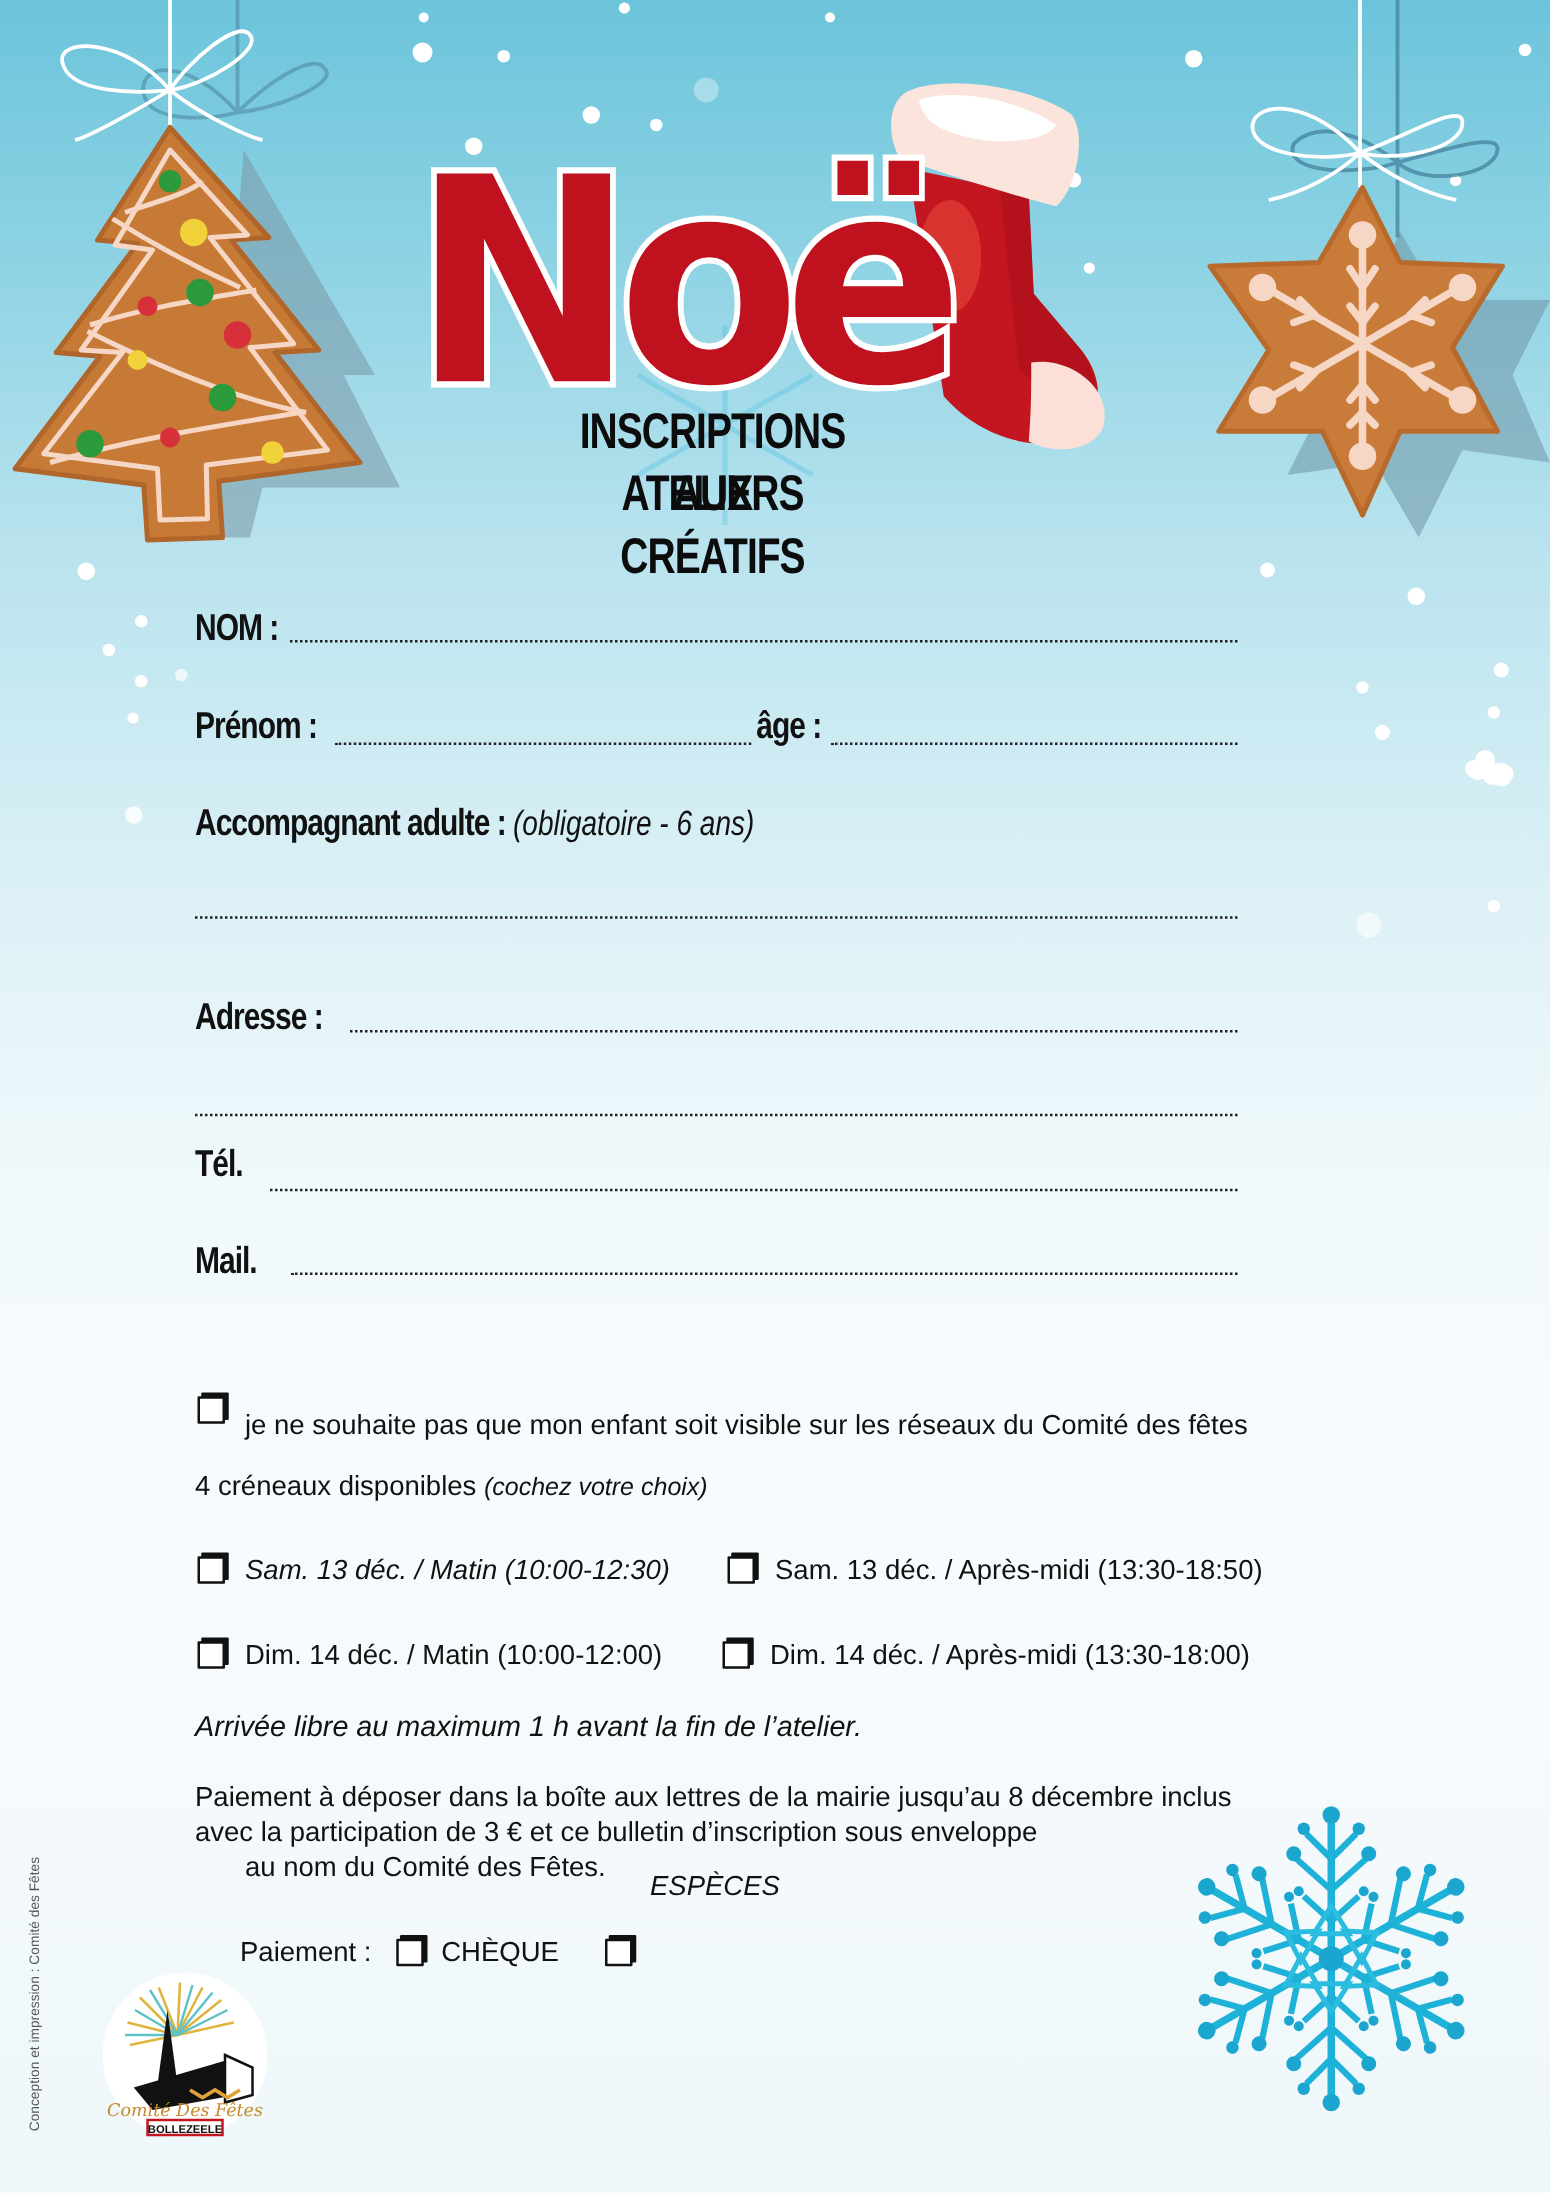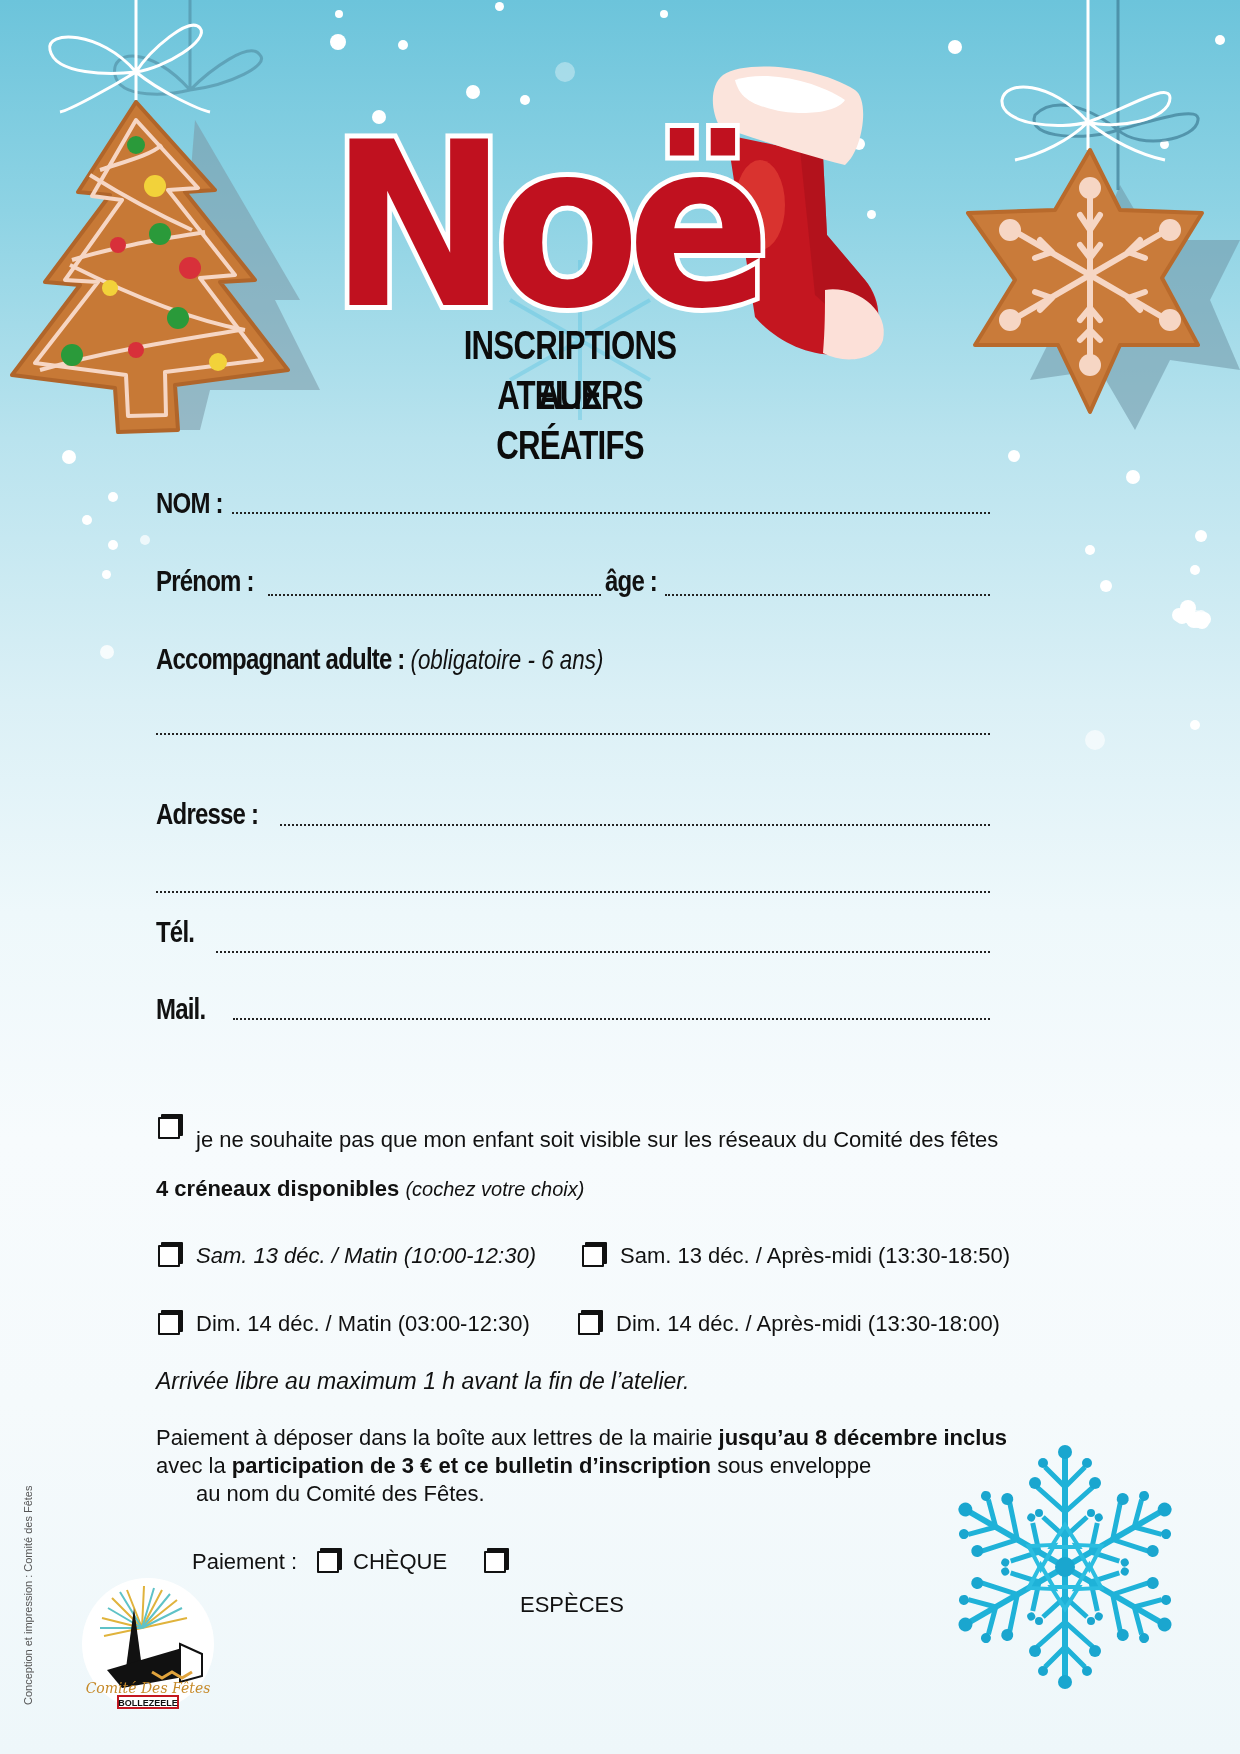--- a/index.html
+++ b/index.html
@@ -44,21 +44,21 @@
     .lbl .note { font-weight: normal; font-style: italic; font-size: 28px; letter-spacing: 0; }
     .dots {
       position: absolute; height: 0; border-bottom: 2px dotted #222;
     }
 
     
     .txt {
       position: absolute; font-family: "Liberation Sans", sans-serif;
       font-size: 22px; line-height: 28px; white-space: nowrap; color: #111;
     }
-    .txt b { font-weight: bold; }
+    .txt b { font-weight: normal; }
     .txt i { font-style: italic; }
     .cb {
       position: absolute; width: 18px; height: 18px; border: 2.5px solid #111;
       background: #fff; box-shadow: 3px -3px 0 0 #111; border-radius: 1px;
     }
 
     .credit {
       position: absolute; left: 22px; top: 1705px;
       transform: rotate(-90deg); transform-origin: left top;
       font-size: 11px; color: #555; white-space: nowrap;
@@ -238,21 +238,21 @@
     <i style="font-size:20px;">(cochez votre choix)</i>
   </div>
 
   <div class="cb" style="left:158px;top:1245px;"></div>
   <div class="txt" style="left:196px;top:1242px;font-style:italic;">Sam. 13 déc. / Matin (10:00-12:30)</div>
 
   <div class="cb" style="left:582px;top:1245px;"></div>
   <div class="txt" style="left:620px;top:1242px;">Sam. 13 déc. / Après-midi (13:30-18:50)</div>
 
   <div class="cb" style="left:158px;top:1313px;"></div>
-  <div class="txt" style="left:196px;top:1310px;">Dim. 14 déc. / Matin (03:00-12:30)</div>
+  <div class="txt" style="left:196px;top:1310px;">Dim. 14 déc. / Matin (10:00-12:00)</div>
 
   <div class="cb" style="left:578px;top:1313px;"></div>
   <div class="txt" style="left:616px;top:1310px;">Dim. 14 déc. / Après-midi (13:30-18:00)</div>
 
   <div class="txt" style="left:156px;top:1367px;font-style:italic;font-size:23px;">Arrivée libre au maximum 1 h avant la fin de l’atelier.</div>
 </div>
 
 <div>
   <div class="txt" style="left:156px;top:1424px;">
     <span>Paiement à déposer dans la boîte aux lettres de la mairie </span><b>jusqu’au 8 décembre inclus</b>
@@ -261,21 +261,21 @@
     <span>avec la </span><b>participation de 3 € et ce bulletin d’inscription</b><span> sous enveloppe</span>
   </div>
   <div class="txt" style="left:156px;top:1480px;margin-left:40px;">au nom du Comité des Fêtes.</div>
 </div>
 
 <div>
   <div class="txt" style="left:192px;top:1548px;">Paiement :</div>
   <div class="cb" style="left:317px;top:1551px;"></div>
   <div class="txt" style="left:353px;top:1548px;">CHÈQUE</div>
   <div class="cb" style="left:484px;top:1551px;"></div>
-  <div class="txt" style="left:520px;top:1591px;">ESPÈCES</div>
+  <div class="txt" style="left:520px;top:1495px;font-style:italic;">ESPÈCES</div>
 </div>
 
 <div class="abs" style="left:940px;top:1440px;width:250px;height:255px;">
   <svg width="250" height="255" viewBox="-125 -127 250 255">
     <defs>
       <g id="arm">
         <line x1="0" y1="0" x2="0" y2="-112" stroke="#1fb2d8" stroke-width="6"></line>
         <path d="M0 -30 L-22 -50 M0 -30 L22 -50 M0 -55 L-28 -80 M0 -55 L28 -80 M0 -80 L-20 -100 M0 -80 L20 -100" stroke="#1fb2d8" stroke-width="5" fill="none"></path>
         <path d="M-14 -20 L0 -42 L14 -20 Z" fill="none" stroke="#2bbde0" stroke-width="4"></path>
         <circle cx="0" cy="-115" r="7" fill="#1aa6cf"></circle>

